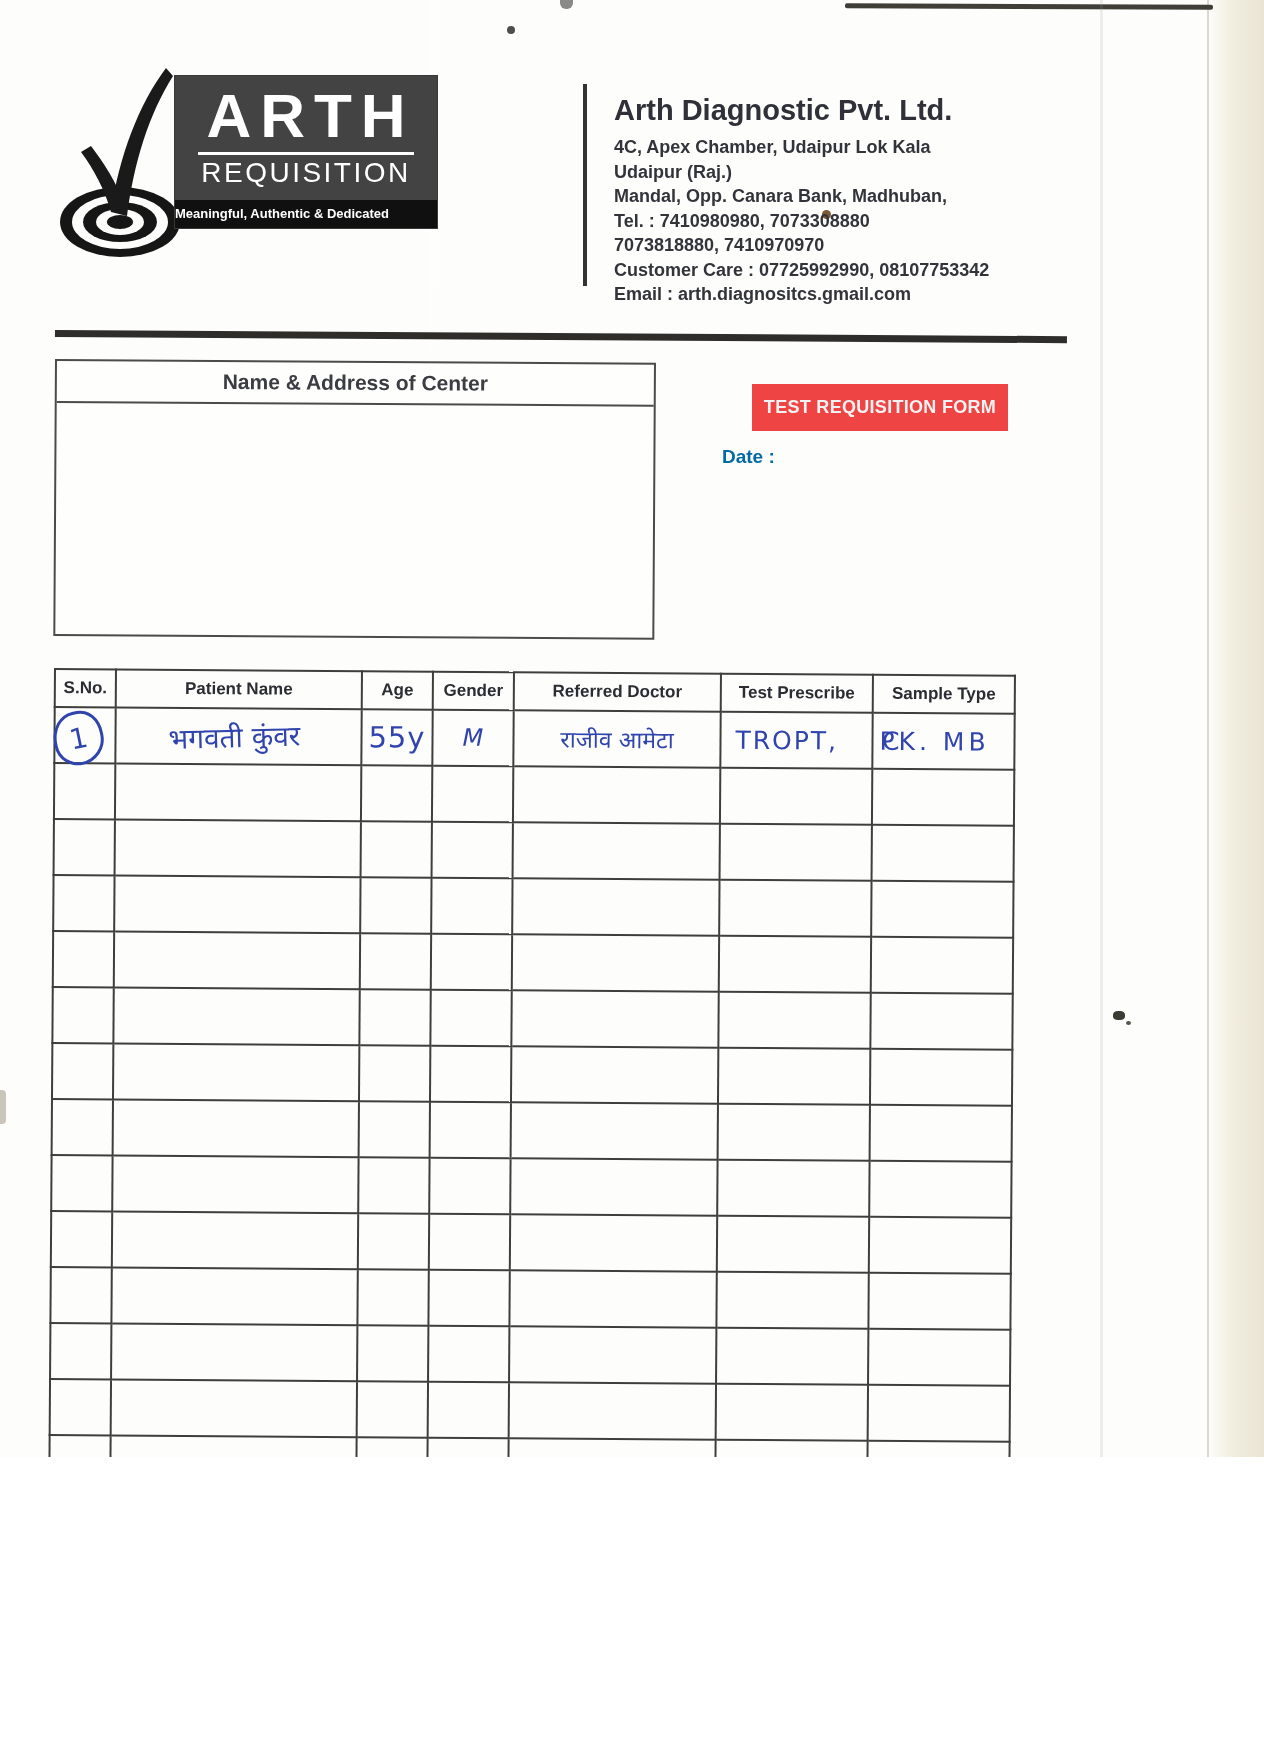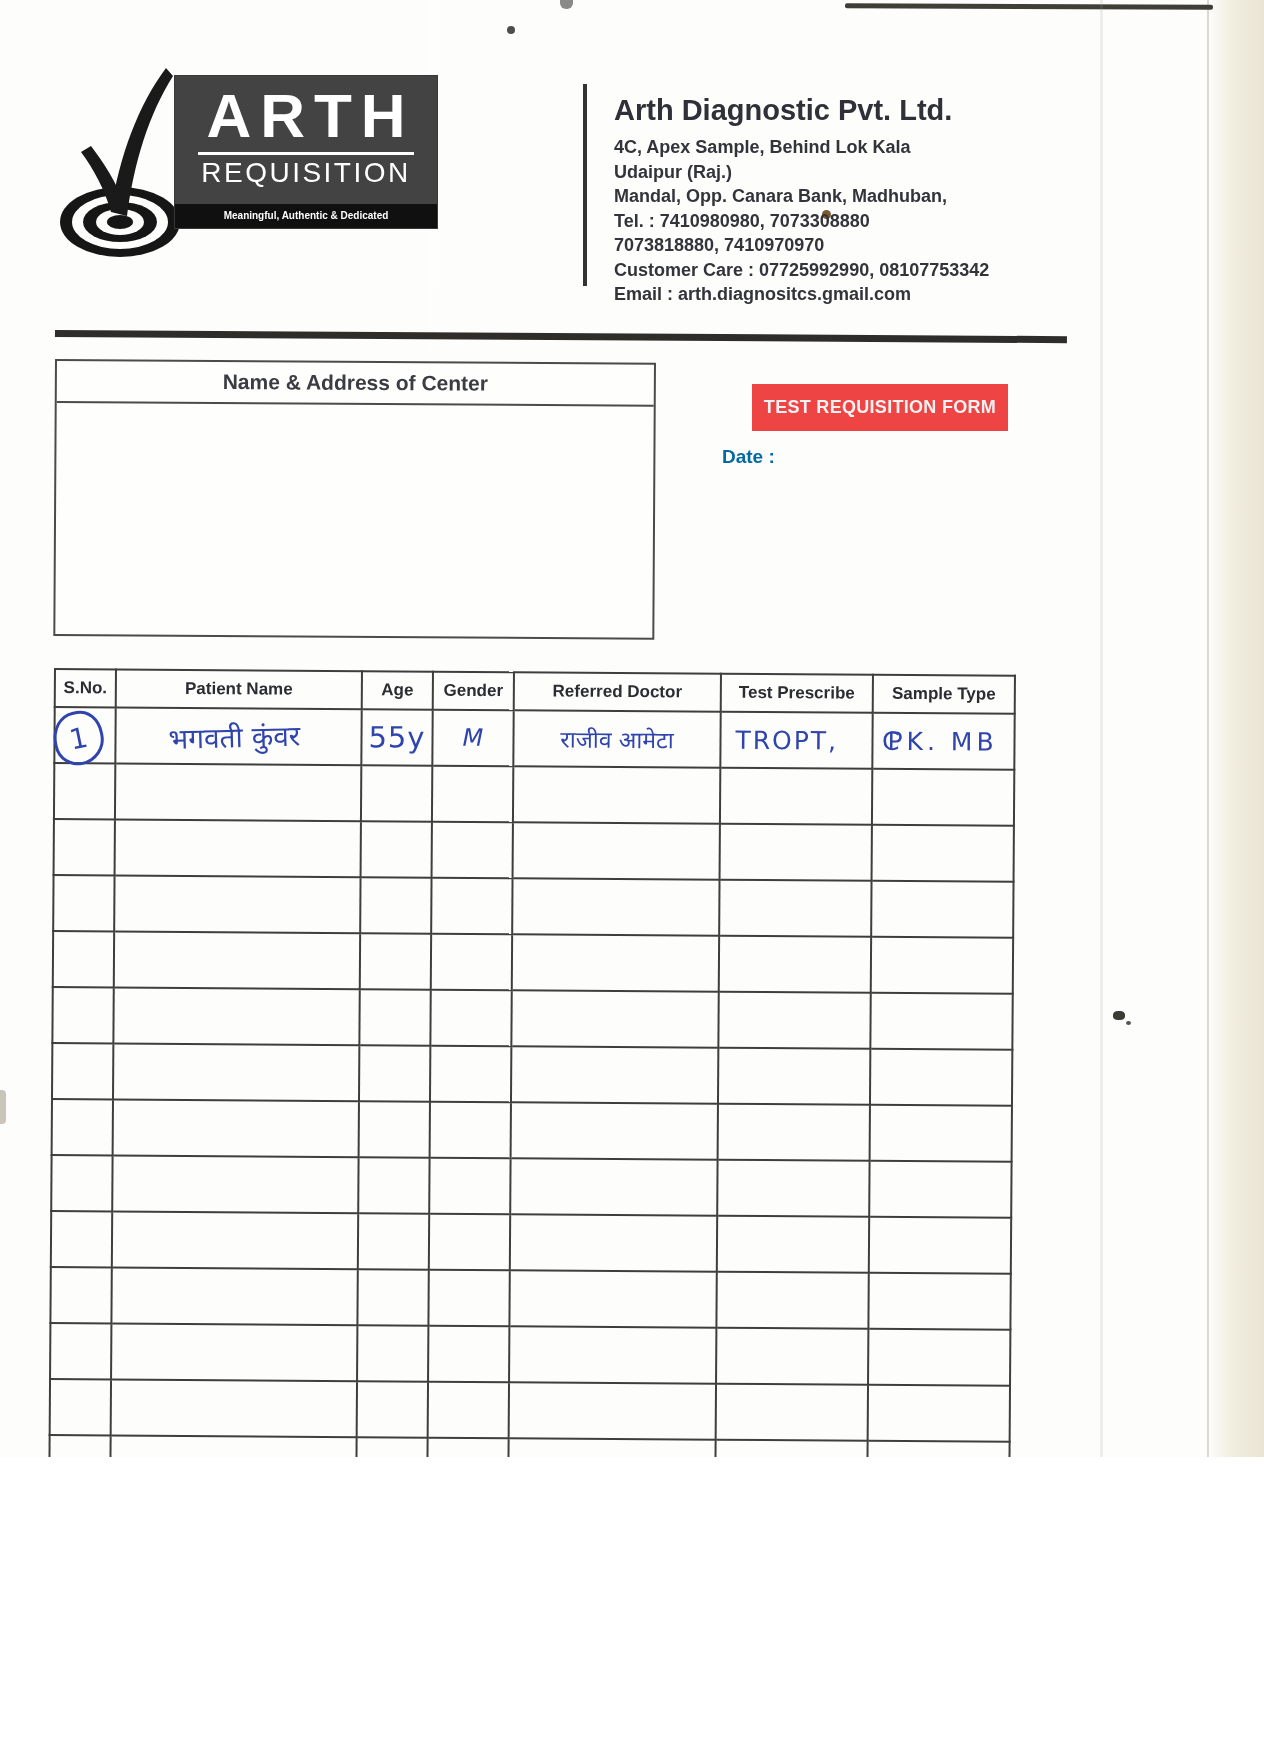--- a/index.html
+++ b/index.html
@@ -24,21 +24,21 @@
   .speck.s5{left:1126px;top:1021px;width:5px;height:4px;background:#55554d;}
   .edge-nub{position:absolute;left:0;top:1090px;width:6px;height:34px;background:#c9c5b8;border-radius:0 4px 4px 0;}
   
   .logo-svg{position:absolute;left:45px;top:62px;width:150px;height:200px;}
   .logo-box{position:absolute;left:175px;top:76px;width:262px;height:152px;background:#434343;
     display:flex;flex-direction:column;align-items:center;box-shadow:0 0 0 1px #383838;}
   .logo-arth{font-size:62px;font-weight:600;color:#fff;letter-spacing:9px;line-height:1;margin-top:9px;text-indent:9px;}
   .logo-rule{width:216px;height:3px;background:#fff;margin:5px 0 2px;}
   .logo-diag{font-size:28px;color:#fff;letter-spacing:2.5px;font-weight:400;}
   .logo-tagline{position:absolute;bottom:0;left:0;right:0;background:#101010;color:#fff;
-    font-size:10px;font-weight:700;text-align:center;padding:6px 0 7px;}
+    font-size:13px;font-weight:700;padding:6px 0 7px;}
   .v-divider{position:absolute;left:583px;top:84px;width:4px;height:202px;background:#333;}
   .company{position:absolute;left:614px;top:94px;width:430px;color:#33343a;}
   .company-title{font-size:29px;font-weight:700;color:#2f3038;margin-bottom:8px;}
   .company-line{font-size:18px;font-weight:700;line-height:24.5px;}
   
   .thick-rule{position:absolute;left:55px;top:330px;width:1012px;height:7px;background:#2e2d2a;
     transform:rotate(.35deg);transform-origin:left top;}
   .center-box{position:absolute;left:55px;top:359px;width:597px;height:273px;border:2px solid #4b4b47;
     transform:rotate(.35deg);transform-origin:left top;background:#fefefd;}
   .center-box-title{height:40px;line-height:40px;border-bottom:2px solid #4b4b47;text-align:center;
@@ -58,21 +58,21 @@
   
   .hw{font-family:"DejaVu Sans",sans-serif;color:#3044ad;white-space:nowrap;}
   .hw-sno{display:inline-flex;align-items:center;justify-content:center;width:44px;height:48px;
     border:3px solid #3044ad;border-radius:50% 45% 55% 50%/55% 50% 50% 45%;font-size:28px;
     transform:rotate(-12deg);position:relative;top:3px;left:-7px;}
   .hw-name{display:inline-block;font-size:28px;transform:rotate(-2deg);position:relative;left:-4px;}
   .hw-age{font-size:29px;letter-spacing:1px;}
   .hw-gender{font-size:24px;font-style:italic;}
   .hw-doctor{font-size:23px;}
   .hw-test{font-size:25px;letter-spacing:2px;word-spacing:34px;display:block;text-align:left;padding-left:12px;}
-  .hw-sample{font-size:25px;letter-spacing:4px;display:block;text-align:left;padding-left:12px;}
+  .hw-sample{font-size:25px;letter-spacing:4px;display:block;text-align:left;padding-left:4px;}
 </style>
 </head>
 <body>
 
 <div class="page">
 
   <div class="scan-band-right"></div>
   <div class="paper-edge"></div>
   <div class="top-edge-line"></div>
   <div class="crease-logo"></div>
@@ -98,21 +98,21 @@
     <div class="logo-arth">ARTH</div>
     <div class="logo-rule"></div>
     <div class="logo-diag">REQUISITION</div>
     <div class="logo-tagline">Meaningful, Authentic &amp; Dedicated</div>
   </div>
 
   <div class="v-divider"></div>
 
   <div class="company">
     <div class="company-title">Arth Diagnostic Pvt. Ltd.</div>
-    <div class="company-line">4C, Apex Sample, Behind Lok Kala</div>
+    <div class="company-line">4C, Apex Chamber, Udaipur Lok Kala</div>
     <div class="company-line">Udaipur (Raj.)</div>
     <div class="company-line">Mandal, Opp. Canara Bank, Madhuban,</div>
     <div class="company-line">Tel. : 7410980980, 7073308880</div>
     <div class="company-line">7073818880, 7410970970</div>
     <div class="company-line">Customer Care : 07725992990, 08107753342</div>
     <div class="company-line">Email : arth.diagnositcs.gmail.com</div>
   </div>
 
   <div class="thick-rule"></div>
 

